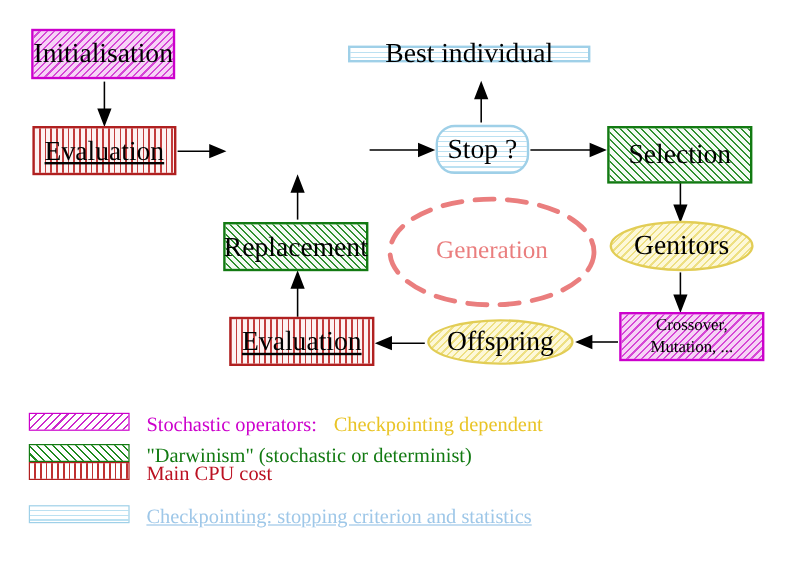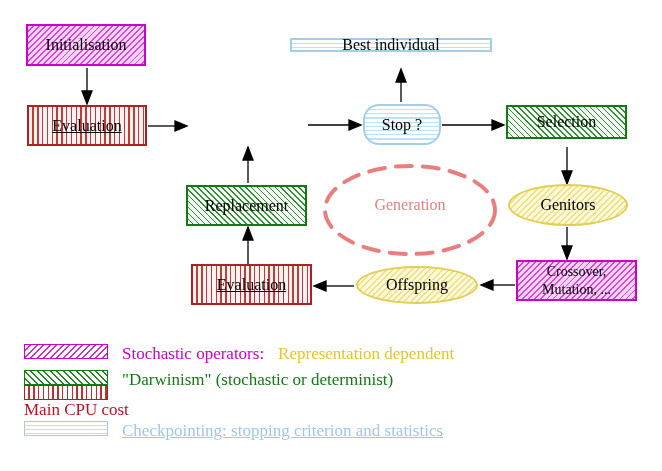--- a/index.html
+++ b/index.html
@@ -4,21 +4,21 @@
 <style>
   html,body { margin:0; padding:0; background:#ffffff; }
   #canvas {
     position:relative; width:662px; height:471px; background:#ffffff;
     font-family:"Liberation Serif","DejaVu Serif",serif; overflow:hidden;
   }
   #arrow-layer { position:absolute; left:0; top:0; width:662px; height:471px; pointer-events:none; }
 
   .node {
     position:absolute; display:flex; align-items:center; justify-content:center;
-    color:#000; font-size:16px; white-space:nowrap; box-sizing:border-box;
+    color:#000; font-size:23px; white-space:nowrap; box-sizing:border-box;
     text-align:center;
   }
   .ellipse { border-radius:50%; }
 
   .hatch-magenta {
     border:2px solid #cc00cc;
     background:repeating-linear-gradient(135deg,#f6d3f6 0px,#f6d3f6 3px,#d647d6 3px,#d647d6 4.3px);
   }
   .hatch-green {
     border:2px solid #127a12;
@@ -36,45 +36,45 @@
   .hatch-yellow {
     border:2px solid #e2cd55;
     background:repeating-linear-gradient(135deg,#fdf8d8 0px,#fdf8d8 3px,#eee083 3px,#eee083 4.4px);
   }
 
   #node-initialisation { left:26px;  top:24px;  width:120px; height:42px; }
   #node-evaluation-top { left:27px;  top:105px; width:120px; height:41px; }
   #node-parents        { left:188px; top:103px; width:120px; height:44px; }
   #node-best           { left:290px; top:38px;  width:202px; height:14px; }
   #node-stop           { left:363px; top:104px; width:78px;  height:41px; border-radius:16px; }
-  #node-selection      { left:506px; top:105px; width:121px; height:34px;text-align:center; }
+  #node-selection      { left:506px; top:105px; width:121px; height:48px;text-align:center; }
   #node-replacement    { left:186px; top:185px; width:121px; height:41px; }
   #node-genitors       { left:508px; top:184px; width:120px; height:42px; }
   #node-crossover      { left:516px; top:260px; width:121px; height:41px; font-size:14px; line-height:1.25; }
   #node-evaluation-bot { left:191px; top:264px; width:121px; height:41px; }
   #node-offspring      { left:356px; top:266px; width:122px; height:38px; }
 
   #generation-label {
     position:absolute; left:325px; top:196px; width:170px; text-align:center;
-    color:#ea7e7e; font-size:16px;
+    color:#ea7e7e; font-size:21px;
   }
 
   .legend-row {
     position:absolute; left:0; width:662px; height:20px;
     display:flex; align-items:flex-start; padding-left:24px; box-sizing:border-box;
   }
   .legend-swatch { width:84px; height:15px; box-sizing:border-box; flex:0 0 auto; margin-right:14px; }
   .legend-text { font-size:17px; white-space:nowrap; }
   .sw-magenta { border:1px solid #cc00cc; background:repeating-linear-gradient(135deg,#ffffff 0px,#ffffff 3.4px,#cc2acc 3.4px,#cc2acc 4.6px); }
   .sw-green   { border:1px solid #127a12; background:repeating-linear-gradient(45deg,#ffffff 0px,#ffffff 3.4px,#1f8a1f 3.4px,#1f8a1f 4.6px); }
   .sw-red     { border:1px solid #b02020; background:repeating-linear-gradient(90deg,#ffffff 0px,#ffffff 3.4px,#c03030 3.4px,#c03030 4.8px); }
   .sw-cyan    { border:1px solid #9fd0e8; background:repeating-linear-gradient(180deg,#ffffff 0px,#ffffff 2.8px,#bce1f2 2.8px,#bce1f2 4px); }
   #legend-row-1 { top:344px; }
   #legend-row-2 { top:370px; }
-  #legend-row-3 { top:385px;flex-direction:column; }
+  #legend-row-3 { top:385px; }
   #legend-row-4 { top:421px; }
   .t-magenta { color:#cc00cc; }
   .t-gold    { color:#e9c426; margin-left:14px; }
   .t-green   { color:#127a12; }
   .t-red     { color:#bb1122; }
   .t-blue    { color:#9ec7e8;text-decoration:underline; }
 </style>
 </head>
 <body>
 
@@ -155,21 +155,21 @@
     </div>
   </div>
 
   <div id="node-evaluation-bot" class="node stripe-red">Evaluation</div>
 
   <div id="node-offspring" class="node ellipse hatch-yellow">Offspring</div>
 
   <div id="legend-row-1" class="legend-row">
     <div class="legend-swatch sw-magenta"></div>
     <span class="legend-text t-magenta">Stochastic operators:</span>
-    <span class="legend-text t-gold">Representation dependent</span>
+    <span class="legend-text t-gold">Checkpointing dependent</span>
   </div>
 
   <div id="legend-row-2" class="legend-row">
     <div class="legend-swatch sw-green"></div>
     <span class="legend-text t-green">"Darwinism" (stochastic or determinist)</span>
   </div>
 
   <div id="legend-row-3" class="legend-row">
     <div class="legend-swatch sw-red"></div>
     <span class="legend-text t-red">Main CPU cost</span>

